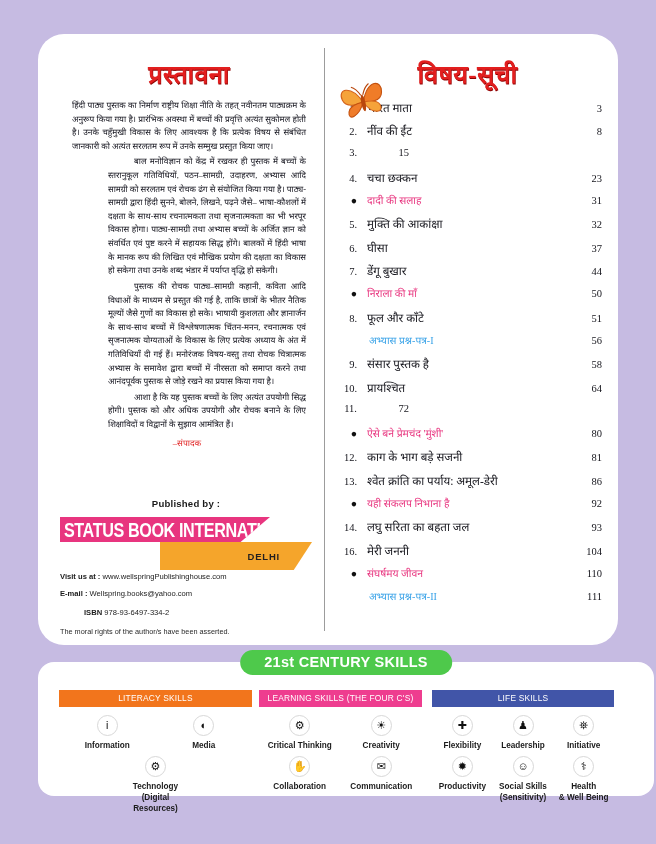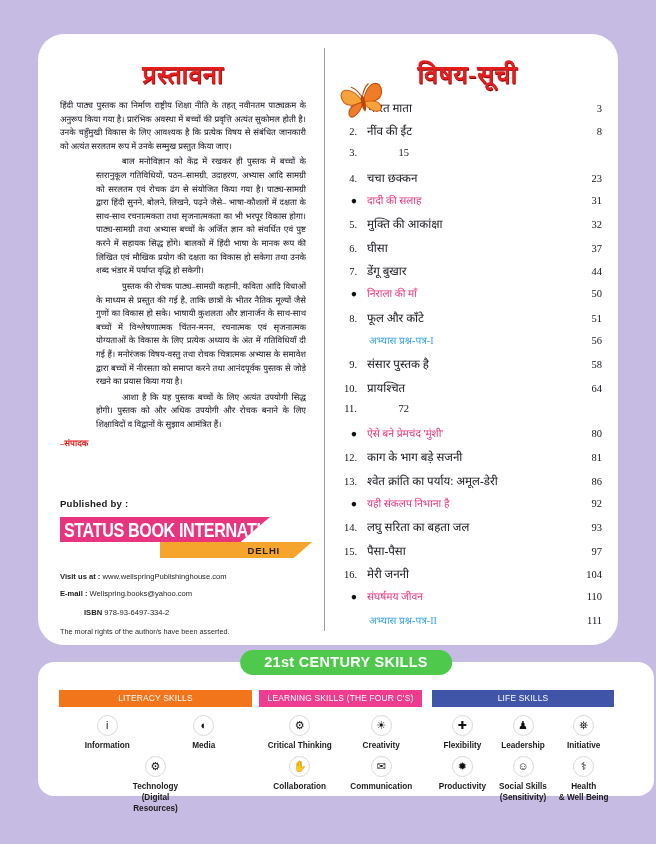--- a/index.html
+++ b/index.html
@@ -23,21 +23,21 @@
 
   .divider {
     position: absolute;
     left: 286px; top: 14px; width: 1px; height: 583px;
     background: #9c9c9c;
   }
 
   
   .left-col {
     position: absolute; left: 0; top: 0; width: 286px; height: 100%;
-    padding: 12px 18px 0 22px;
+    padding: 12px 18px 0 34px;
   }
   .preface-title {
     text-align: center;
     color: #e21f1f;
     font-family: "Liberation Serif", serif;
     font-weight: bold;
     font-size: 25px;
     letter-spacing: .5px;
     margin: 10px 0 9px 0;
     text-shadow: .5px .5px 0 #8b0000;
@@ -45,35 +45,36 @@
   .preface-p {
     font-family: "Liberation Serif", serif;
     font-size: 8.4px;
     line-height: 1.62;
     color: #14141e;
     text-align: justify;
     margin-bottom: 2px;
   }
   .preface-p.indent { text-indent: 26px; margin-left: 36px; }
   .signature {
-    text-align: left;
+    text-align: center;
     color: #e02020;
     font-family: "Liberation Serif", serif;
     font-size: 8.6px;
-    font-weight: bold;
+    font-weight: normal;
     margin-top: 5px;
     padding-right: 4px;
   }
 
   
   .publisher {
     position: absolute;
     left: 22px; top: 464px; width: 252px;
   }
   .pub-by {
+    text-align: center;
     font-size: 9.6px;
     font-weight: bold;
     color: #1a1a1a;
     letter-spacing: .2px;
     margin-bottom: 8px;
   }
   .logo-wrap { position: relative; height: 48px; }
   .logo-pink {
     position: absolute; left: 0; top: 0; width: 210px; height: 25px;
     background: #e8357f;
@@ -85,21 +86,21 @@
     font-weight: bold;
     font-size: 16.5px;
     letter-spacing: -0.4px;
     transform: scaleY(1.28) scaleX(0.98);
     transform-origin: left center;
     padding-left: 4px;
     white-space: nowrap;
     font-family: "Liberation Sans", sans-serif;
   }
   .logo-orange {
-    position: absolute; left: 100px; top: 25px; width: 152px; height: 16px;
+    position: absolute; left: 100px; top: 25px; width: 152px; height: 28px;
     background: #f5a52b;
     clip-path: polygon(0 0, 100% 0, 88% 100%, 0 100%);
     display: flex; align-items: center; justify-content: flex-end;
     padding-right: 32px;
   }
   .logo-orange span {
     color: #231f20; font-weight: bold; font-size: 9.5px; letter-spacing: .8px;
   }
   .pub-line {
     font-size: 7.6px; color: #1b1b1b; margin-top: 6px; line-height: 1.5;
@@ -334,25 +335,20 @@
             </div>
             <div class="toc-row poem">
               <div class="toc-bullet">●</div>
               <div class="toc-label">यही संकलप निभाना है</div>
               <div class="toc-page">92</div>
             </div>
             <div class="toc-row chapter">
               <div class="toc-num">14.</div>
               <div class="toc-label">लघु सरिता का बहता जल</div>
               <div class="toc-page">93</div>
-            </div>
-            <div class="toc-row chapter">
-              <div class="toc-num">15.</div>
-              <div class="toc-label">पैसा-पैसा</div>
-              <div class="toc-page">97</div>
             </div>
             <div class="toc-row chapter">
               <div class="toc-num">16.</div>
               <div class="toc-label">मेरी जननी</div>
               <div class="toc-page">104</div>
             </div>
             <div class="toc-row poem">
               <div class="toc-bullet">●</div>
               <div class="toc-label">संघर्षमय जीवन</div>
               <div class="toc-page">110</div>

